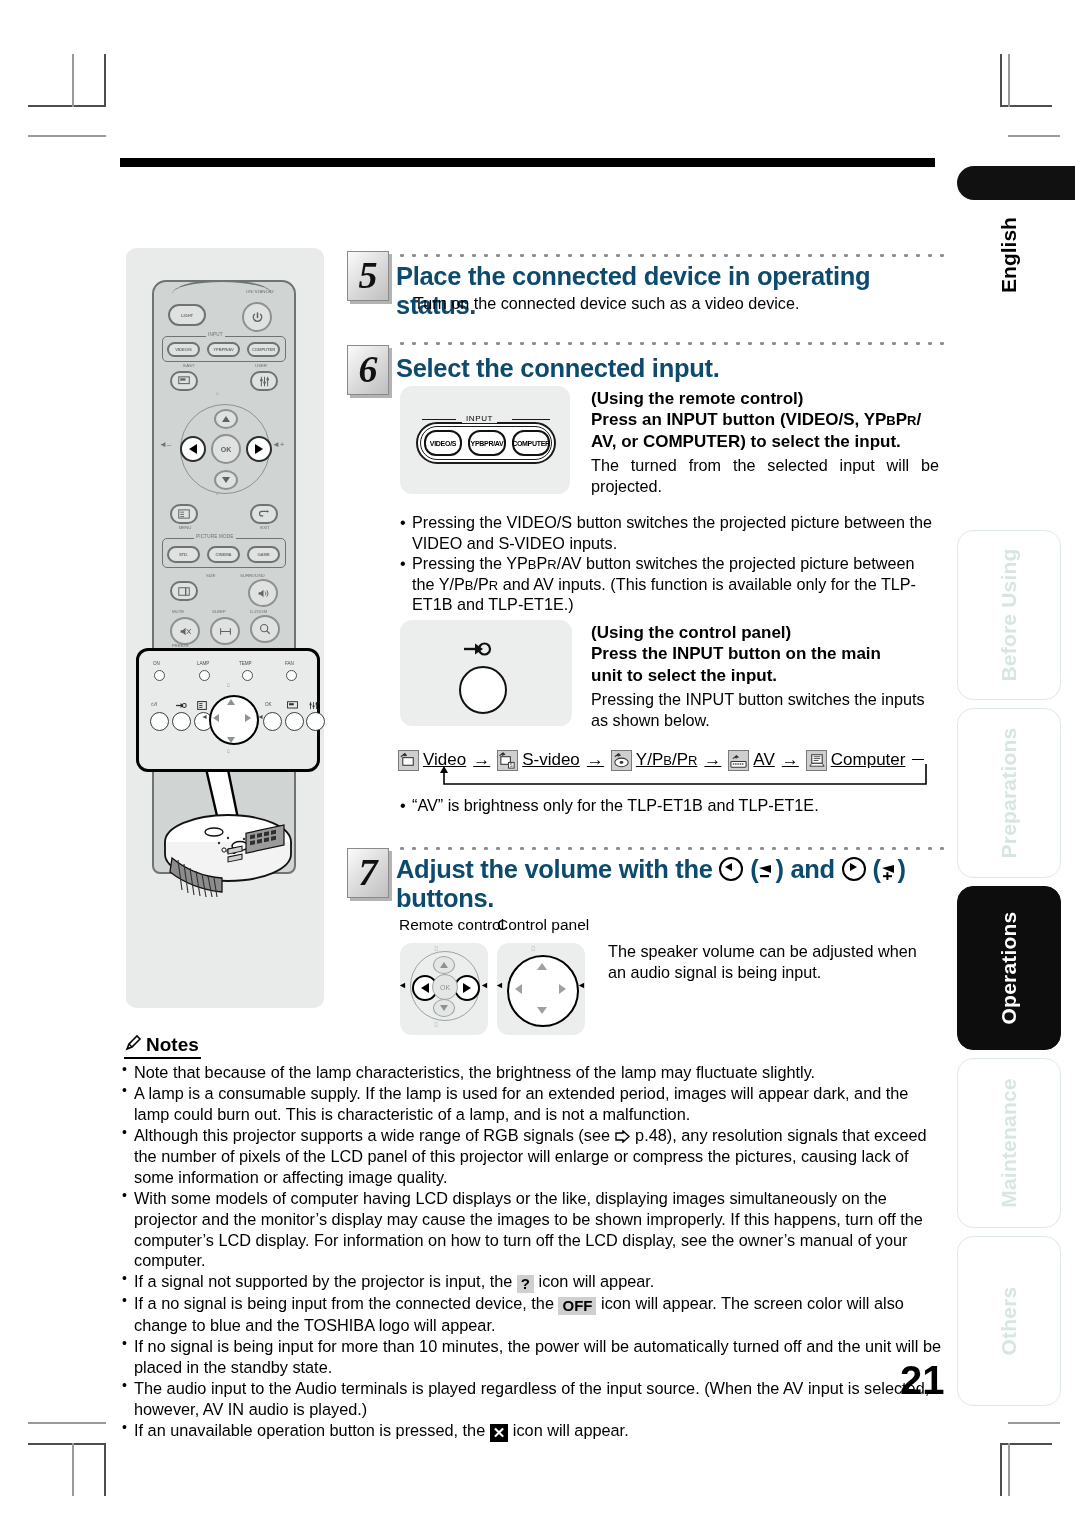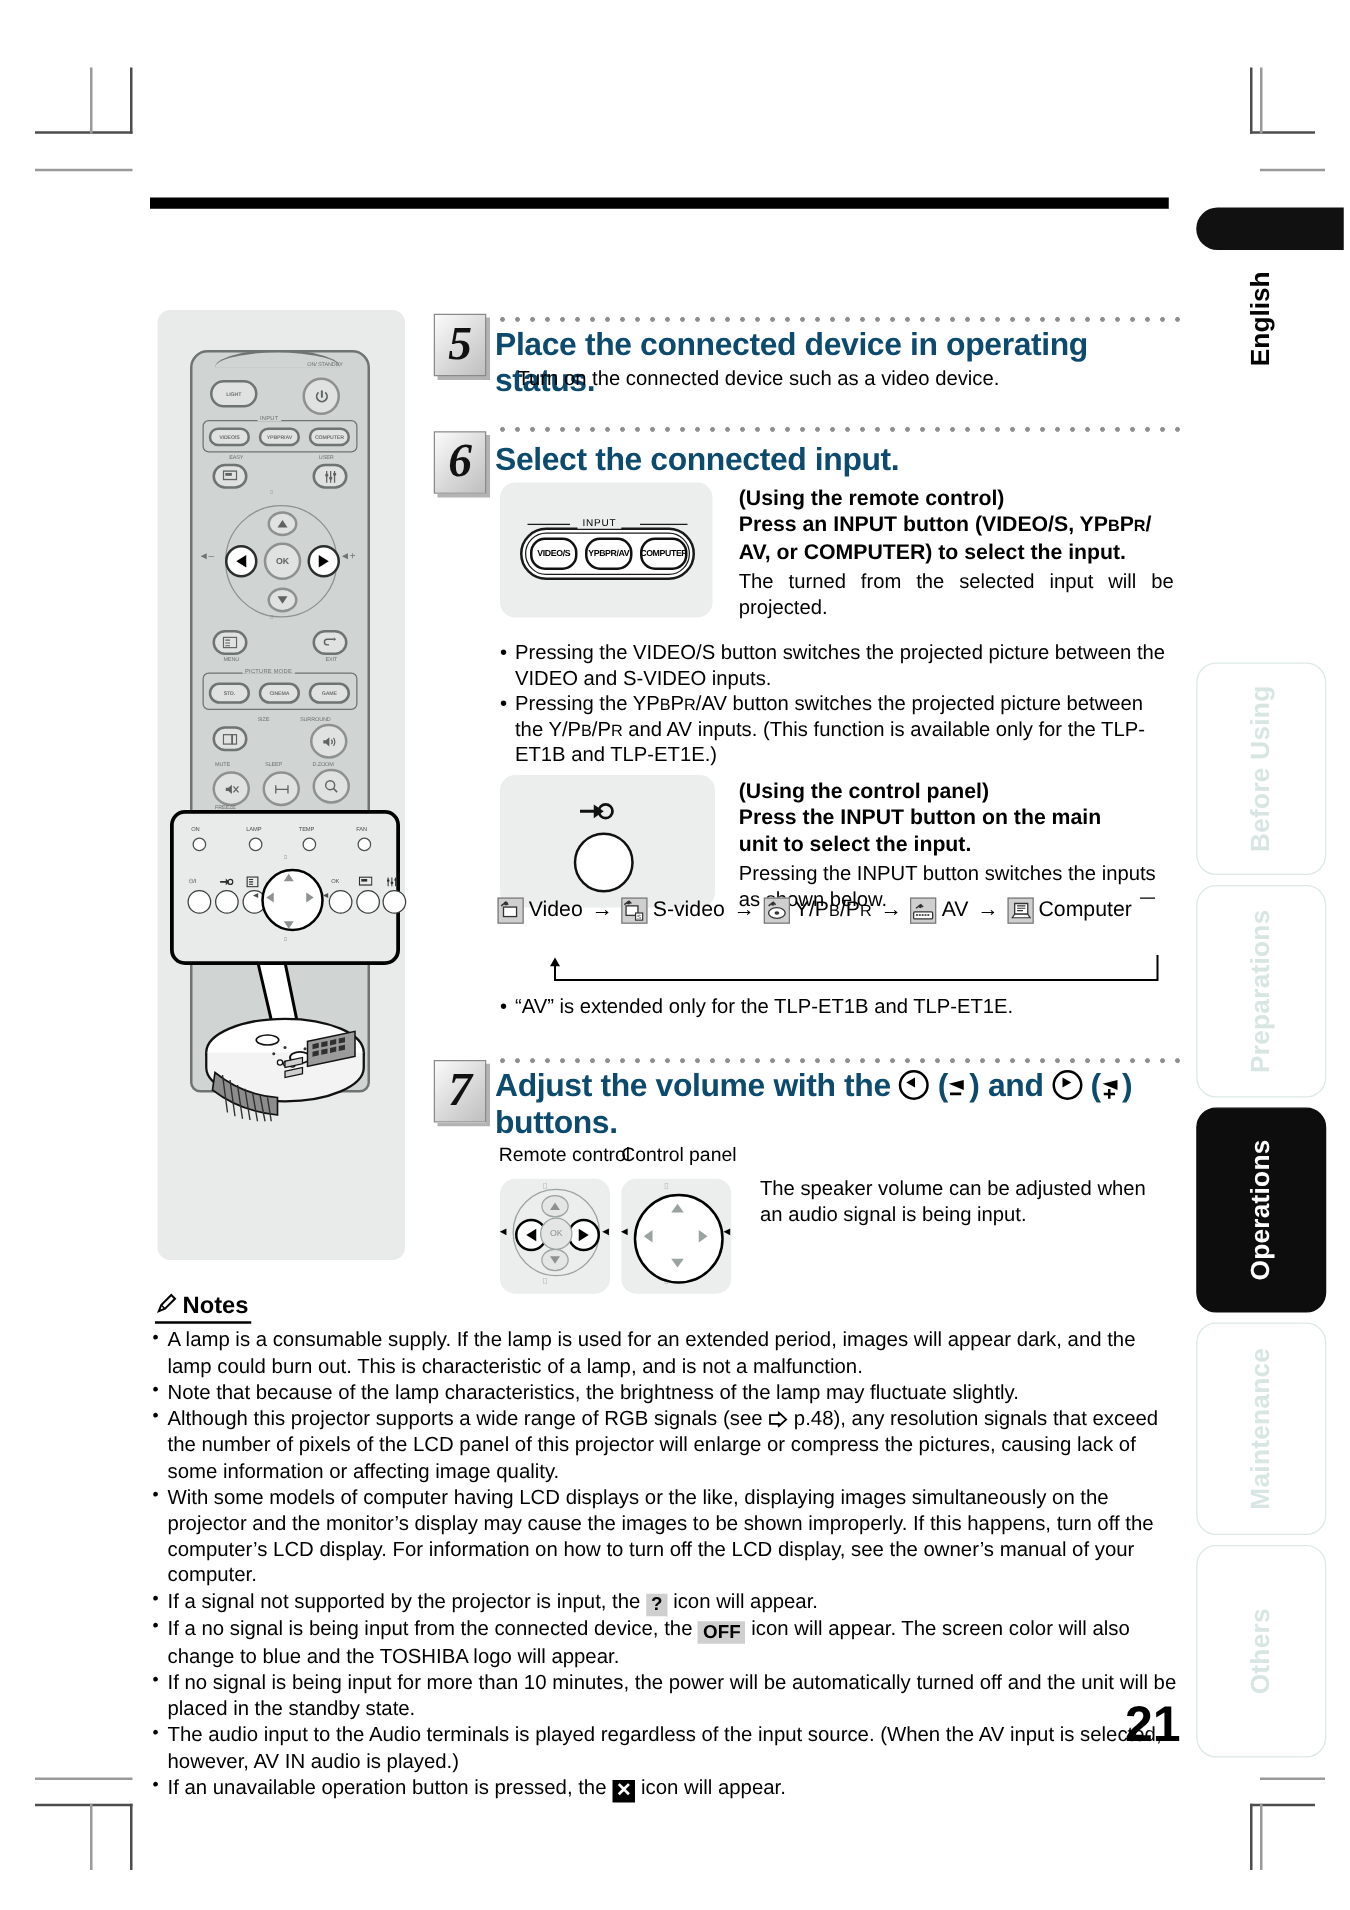--- a/index.html
+++ b/index.html
@@ -268,25 +268,26 @@
     display: flex; align-items: center; justify-content: center;
     font-size: 7px;
     font-weight: bold;
     letter-spacing: -0.3px;
     box-sizing: border-box;
   }
 
   
   #input-seq {
     position: absolute;
-    left: 398px; top: 718px;
+    left: 398px; top: 742px;
     width: 540px; height: 36px;
     display: flex;
-    align-items: flex-start;
+    align-items: center;
     font-size: 17px;
+    text-decoration: underline;
   }
   .seq-icon {
     width: 21px; height: 21px;
     background: #cfcfcf;
     border: 1px solid #7a7a7a;
     margin-right: 4px;
     position: relative;
     flex: none;
     box-sizing: border-box;
   }
@@ -762,21 +763,21 @@
   <span class="seq-label">Computer</span>
   <span style="display:inline-block;width:12px;border-top:1.5px solid #000;height:1px;"></span>
 </div>
 <svg style="position:absolute;left:398px;top:756px;" width="540" height="36">
   <path d="M528 8 V28 H46 V16" stroke="#000" stroke-width="1.6" fill="none"></path>
   <path d="M46 10 l-4 7 h8 z" fill="#000"></path>
 </svg>
 
 <div class="body-text" style="left:400px;top:795px;width:540px;">
   <span style="position:absolute;left:0;top:0;">•</span>
-  <span style="display:block;padding-left:12px;">“AV” is extended only for the TLP-ET1B and TLP-ET1E.</span>
+  <span style="display:block;padding-left:12px;">“AV” is brightness only for the TLP-ET1B and TLP-ET1E.</span>
 </div>
 
 <div class="dotrule" style="left:396px;top:845px;width:548px;"></div>
 <div class="stepnum" style="left:347px;top:848px;">7</div>
 <div class="step-title" style="left:396px;top:855px;width:556px;">
   Adjust the volume with the
   <span style="display:inline-block;width:20px;height:20px;border:2.4px solid #000;border-radius:50%;vertical-align:-3px;position:relative;">
     <span style="position:absolute;left:4px;top:4px;width:0;height:0;border-top:4.5px solid transparent;border-bottom:4.5px solid transparent;border-right:7px solid #000;"></span>
   </span>
   (<span style="display:inline-block;position:relative;width:17px;height:16px;vertical-align:-2px;">
@@ -837,22 +838,22 @@
 
 <div class="body-text" style="left:608px;top:941px;width:330px;">The speaker volume can be adjusted when an audio signal is being input.</div>
 
 <svg id="notes-pen" viewBox="0 0 20 20">
   <path d="M3 16 L5 11 L13 3 L16 6 L8 14 Z" fill="#fff" stroke="#000" stroke-width="1.6"></path>
   <path d="M5 11 L8 14" stroke="#000" stroke-width="1.2"></path>
 </svg>
 <div id="notes-head">Notes</div>
 
 <ul id="notes-list">
+  <li><span>Note that because of the lamp characteristics, the brightness of the lamp may fluctuate slightly.</span></li>
   <li><span>A lamp is a consumable supply.  If the lamp is used for an extended period, images will appear dark, and the lamp could burn out.  This is characteristic of a lamp, and is not a malfunction.</span></li>
-  <li><span>Note that because of the lamp characteristics, the brightness of the lamp may fluctuate slightly.</span></li>
   <li>Although this projector supports a wide range of RGB signals (see <span style="display:inline-block;width:16px;height:13px;vertical-align:-2px;"><svg width="16" height="13" viewBox="0 0 16 13">
           <path d="M1 3h7V1l6 5.5L8 12v-2H1z" fill="#fff" stroke="#000" stroke-width="1.4"></path>
         </svg></span> <span>p.48</span>), any resolution signals that exceed the number of pixels of the LCD panel of this projector will enlarge or compress the pictures, causing lack of some information or affecting image quality.</li>
   <li><span>With some models of computer having LCD displays or the like, displaying images simultaneously on the projector and the monitor’s display may cause the images to be shown improperly. If this happens, turn off the computer’s LCD display. For information on how to turn off the LCD display, see the owner’s manual of your computer.</span></li>
   <li>If a signal not supported by the projector is input, the <span class="inlineicon">?</span> icon will appear.</li>
   <li>If a no signal is being input from the connected device, the <span class="inlineicon">OFF</span> icon will appear. The screen color will also change to blue and the TOSHIBA logo will appear.</li>
   <li><span>If no signal is being input for more than 10 minutes, the power will be automatically turned off and the unit will be placed in the standby state.</span></li>
   <li><span>The audio input to the Audio terminals is played regardless of the input source. (When the AV input is selected, however, AV IN audio is played.)</span></li>
   <li>If an unavailable operation button is pressed, the <span class="inlineicon black">✕</span> icon will appear.</li>
 </ul>

